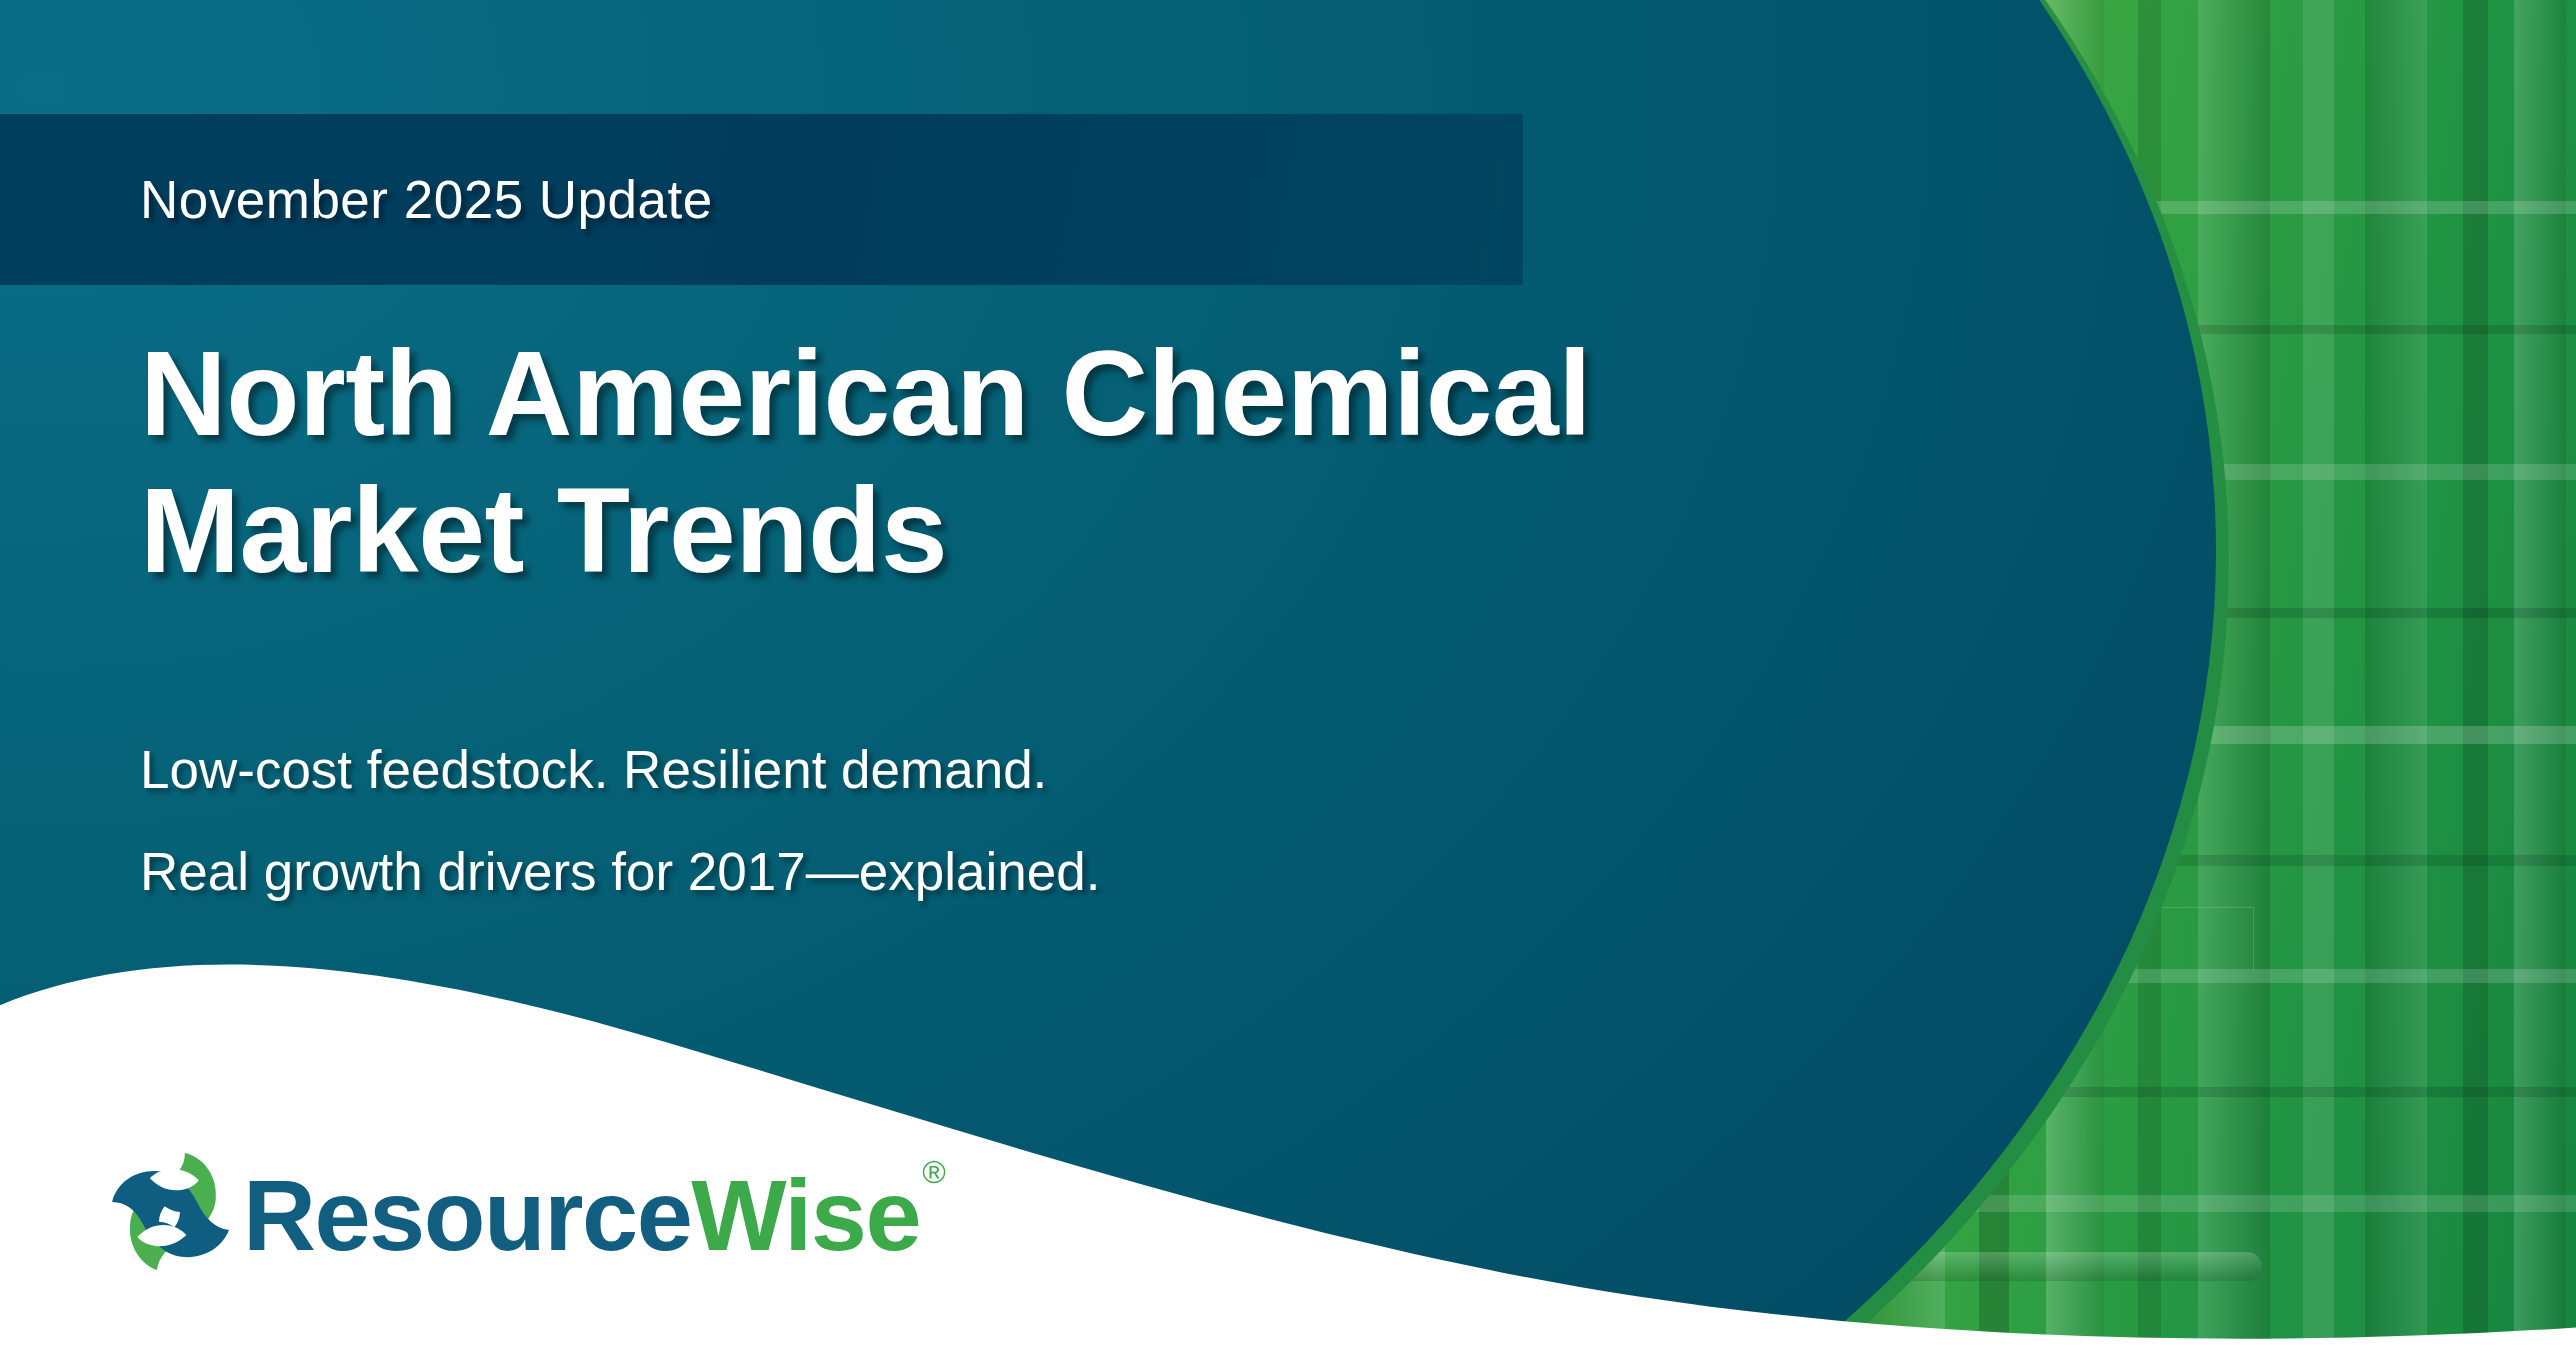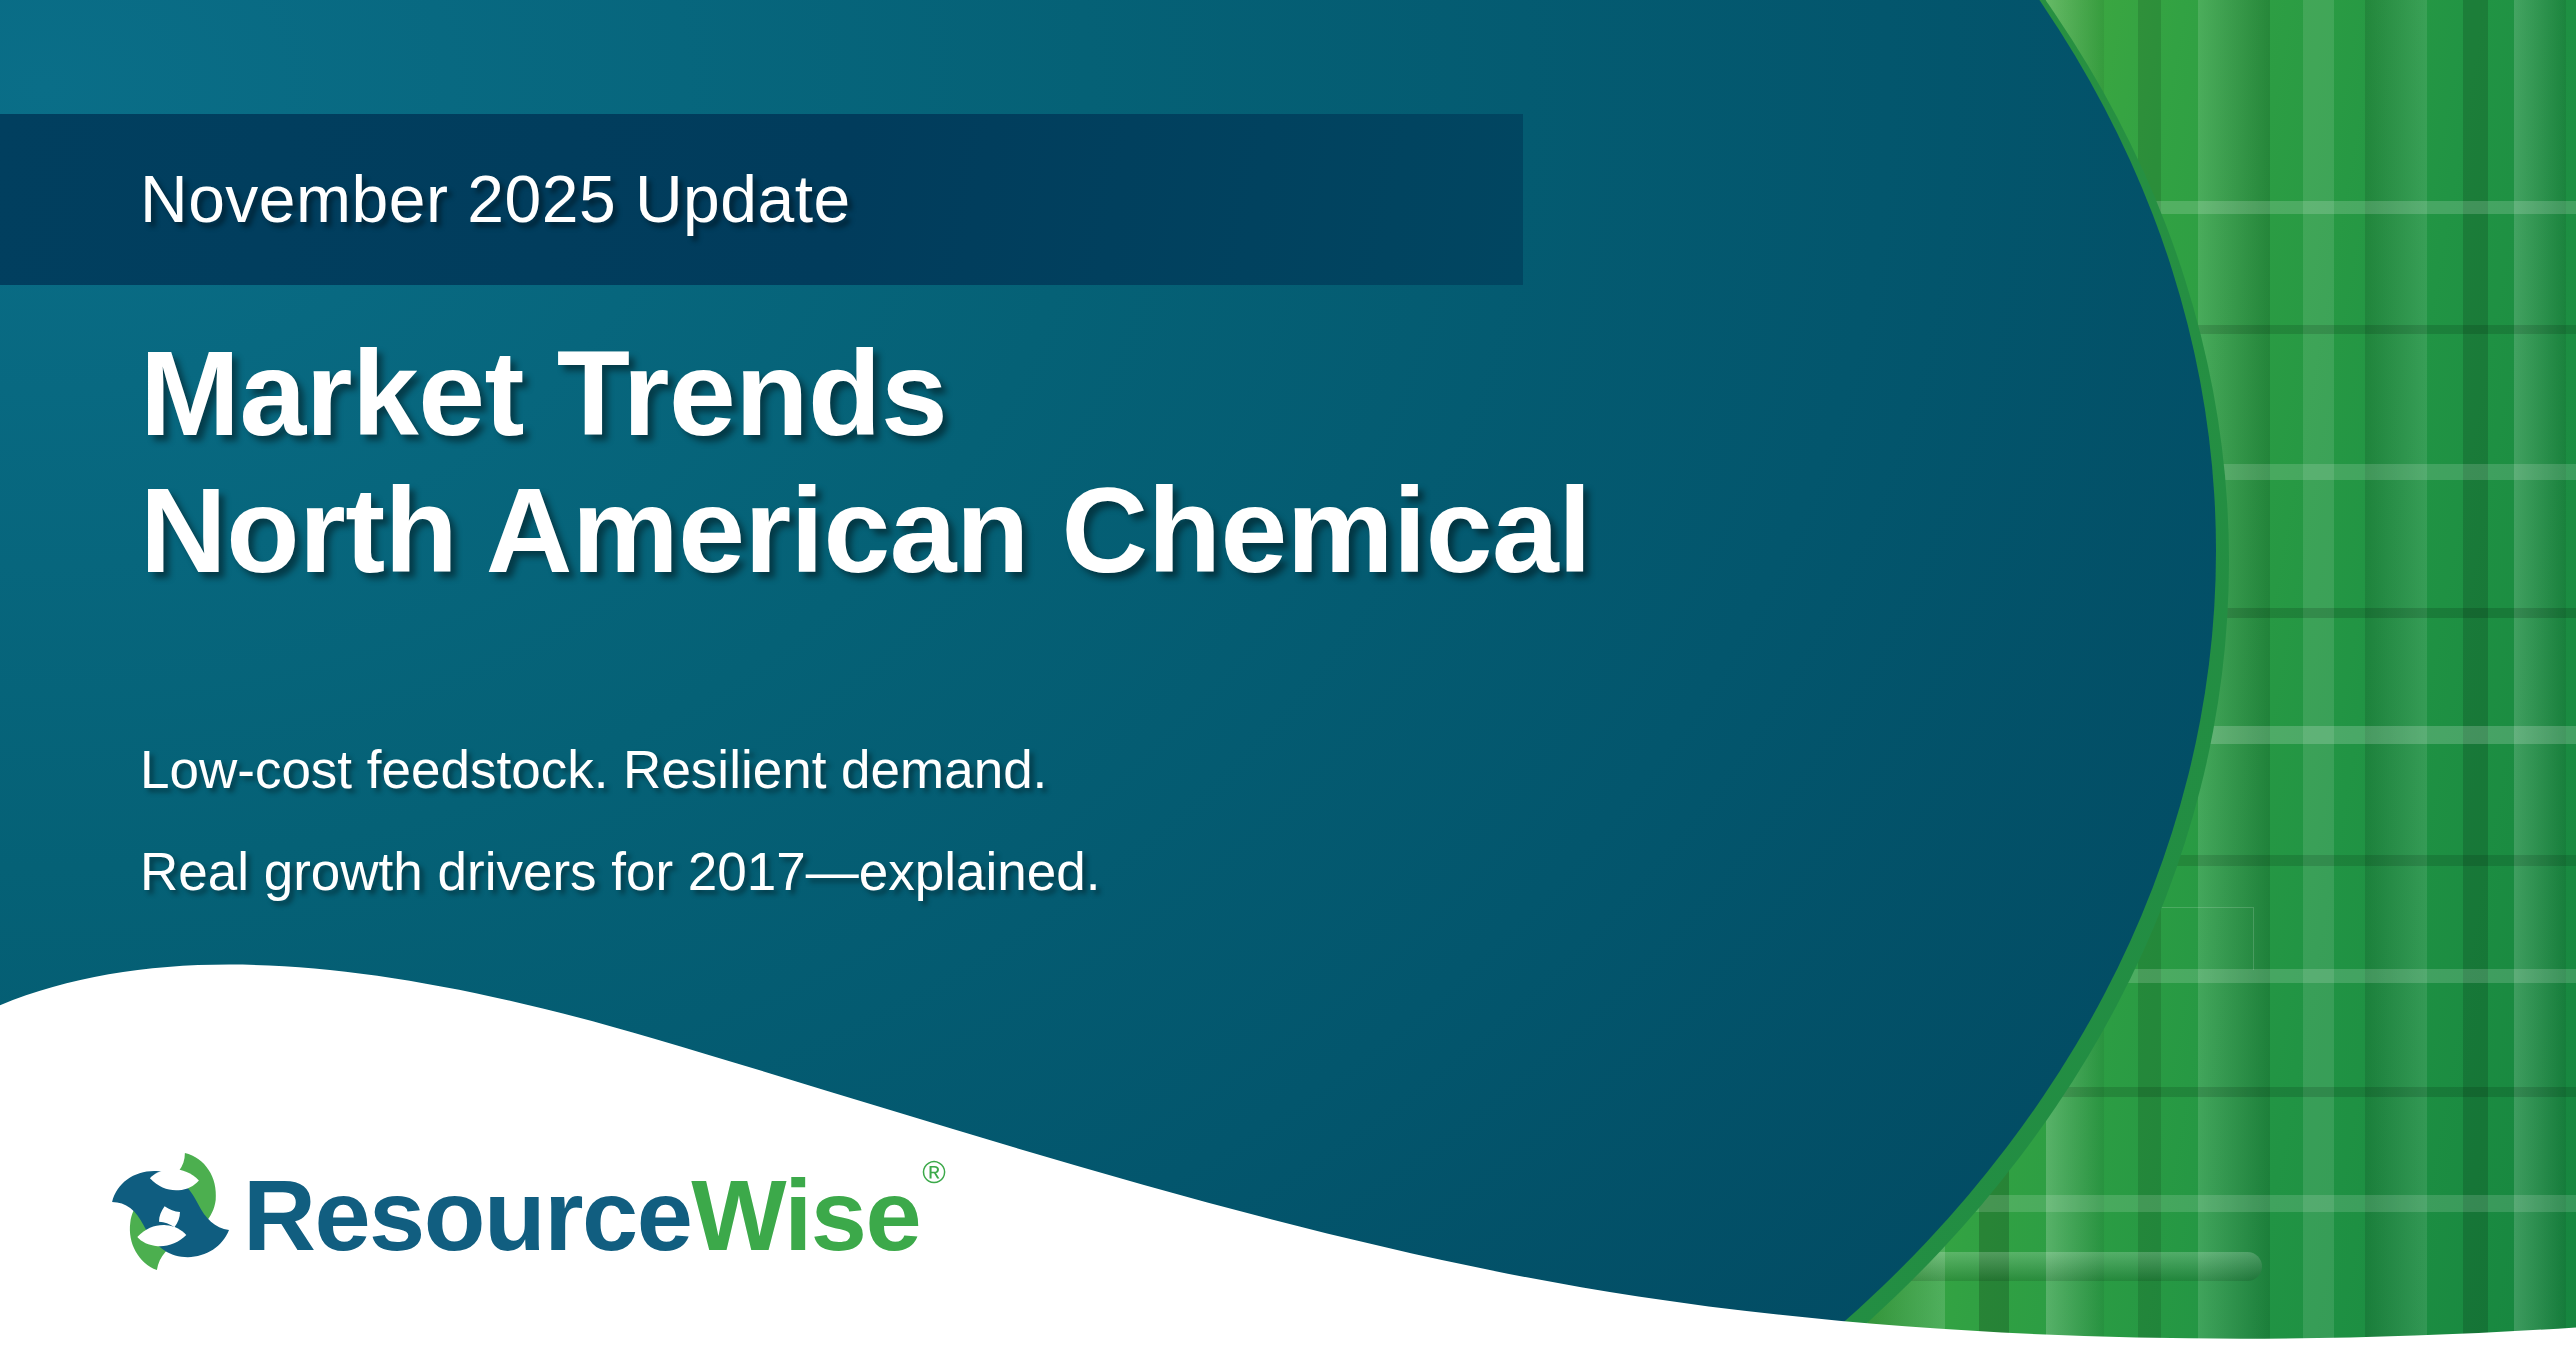--- a/index.html
+++ b/index.html
@@ -94,21 +94,21 @@
     top: 114px;
     width: 1523px;
     height: 171px;
     background: linear-gradient(100deg, #013F5F 0%, #013C5C 55%, #014661 100%);
   }
   #eyebrow-text {
     left: 140px;
     top: 122px;
     width: 1340px;
     color: #ffffff;
-    font-size: 66px;
+    font-size: 53px;
     font-weight: 400;
     letter-spacing: 0.5px;
     line-height: 155px;
     text-shadow: 4.6px 4.6px 5.7px rgba(0,0,0,0.40);
     white-space: nowrap;
   }
 
   
   #headline {
     left: 140px;
@@ -225,22 +225,22 @@
   <div id="white-wave" class="layer">
     <svg viewBox="0 0 5000 900" preserveAspectRatio="none" aria-hidden="true">
       <path d="M0,235 C330,100 760,150 1270,300 C1860,474 2520,700 3180,800 C3760,888 4400,900 5000,860 L5000,900 L0,900 Z" fill="#ffffff"></path>
     </svg>
   </div>
 
   <div id="eyebrow-box" class="layer"></div>
   <div id="eyebrow-text" class="layer">November 2025 Update</div>
 
   <div id="headline" class="layer">
+    <span class="hl-line">North American Chemical</span>
     <span class="hl-line">Market Trends</span>
-    <span class="hl-line">North American Chemical</span>
   </div>
 
   <div id="subtitle" class="layer">
     <span class="sub-line">Low-cost feedstock. Resilient demand.</span>
     <span class="sub-line">Real growth drivers for 2017—explained.</span>
   </div>
 
   <div id="logo" class="layer">
     <svg id="logo-mark" viewBox="0 0 100 100">
 

